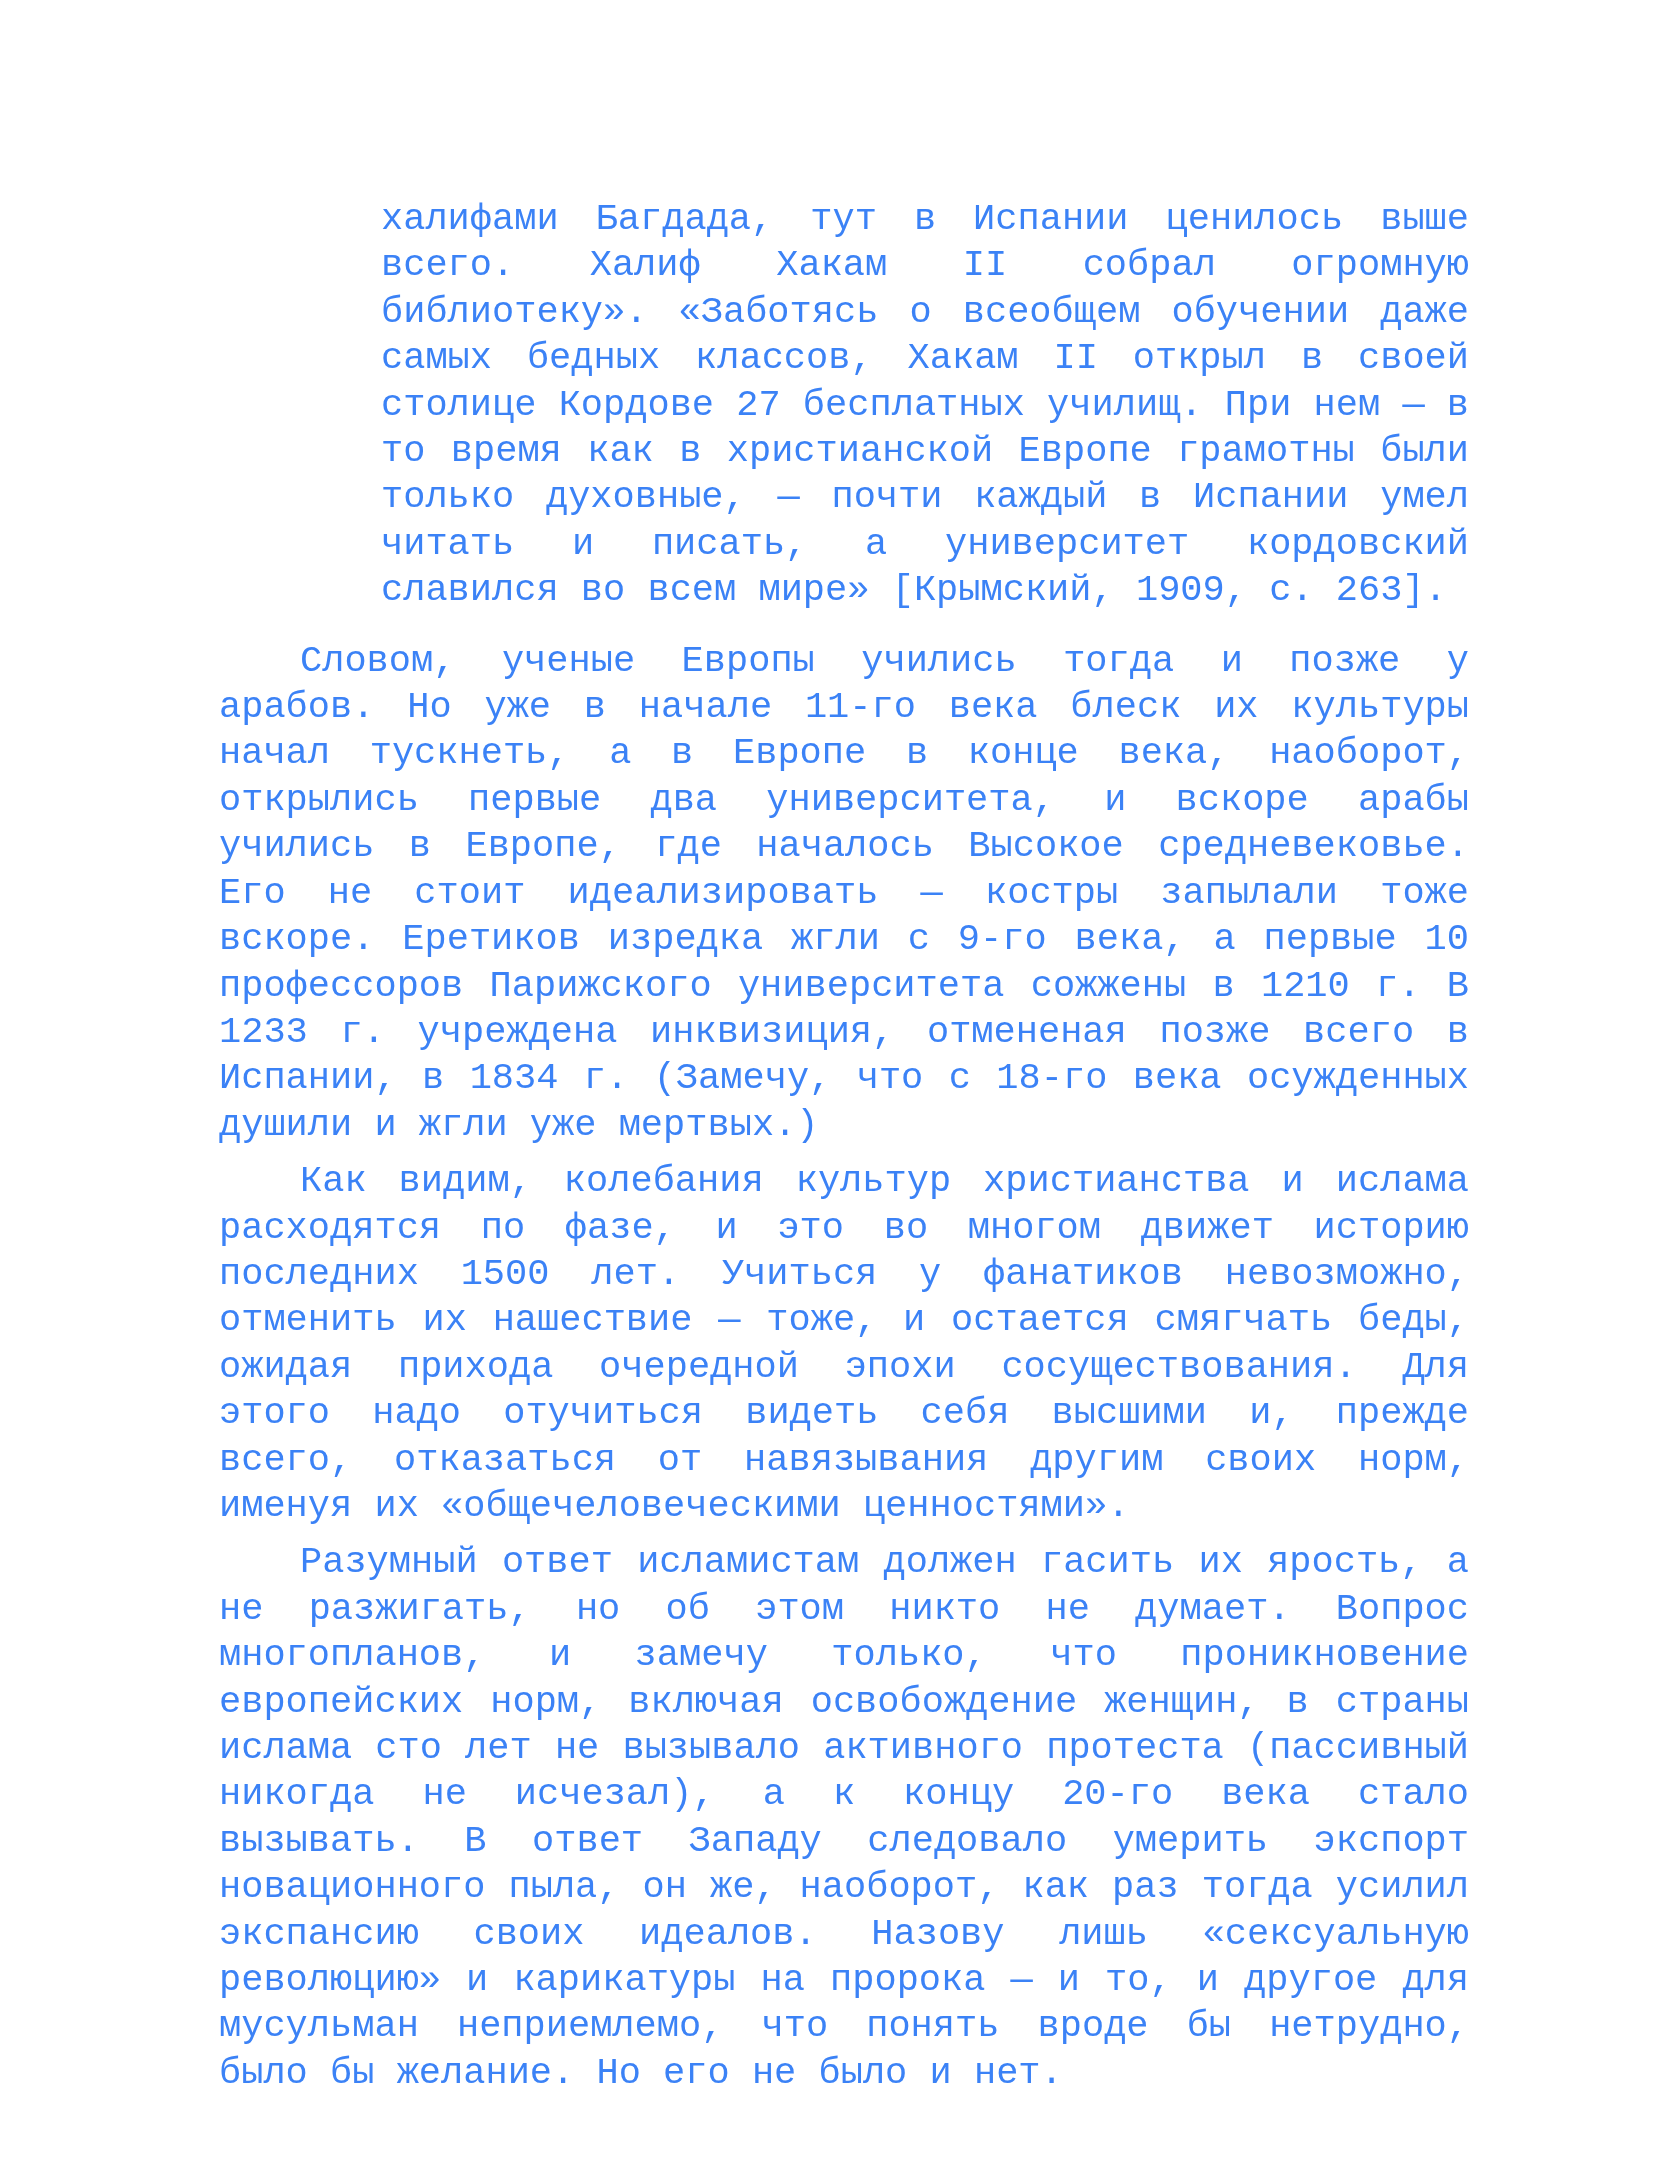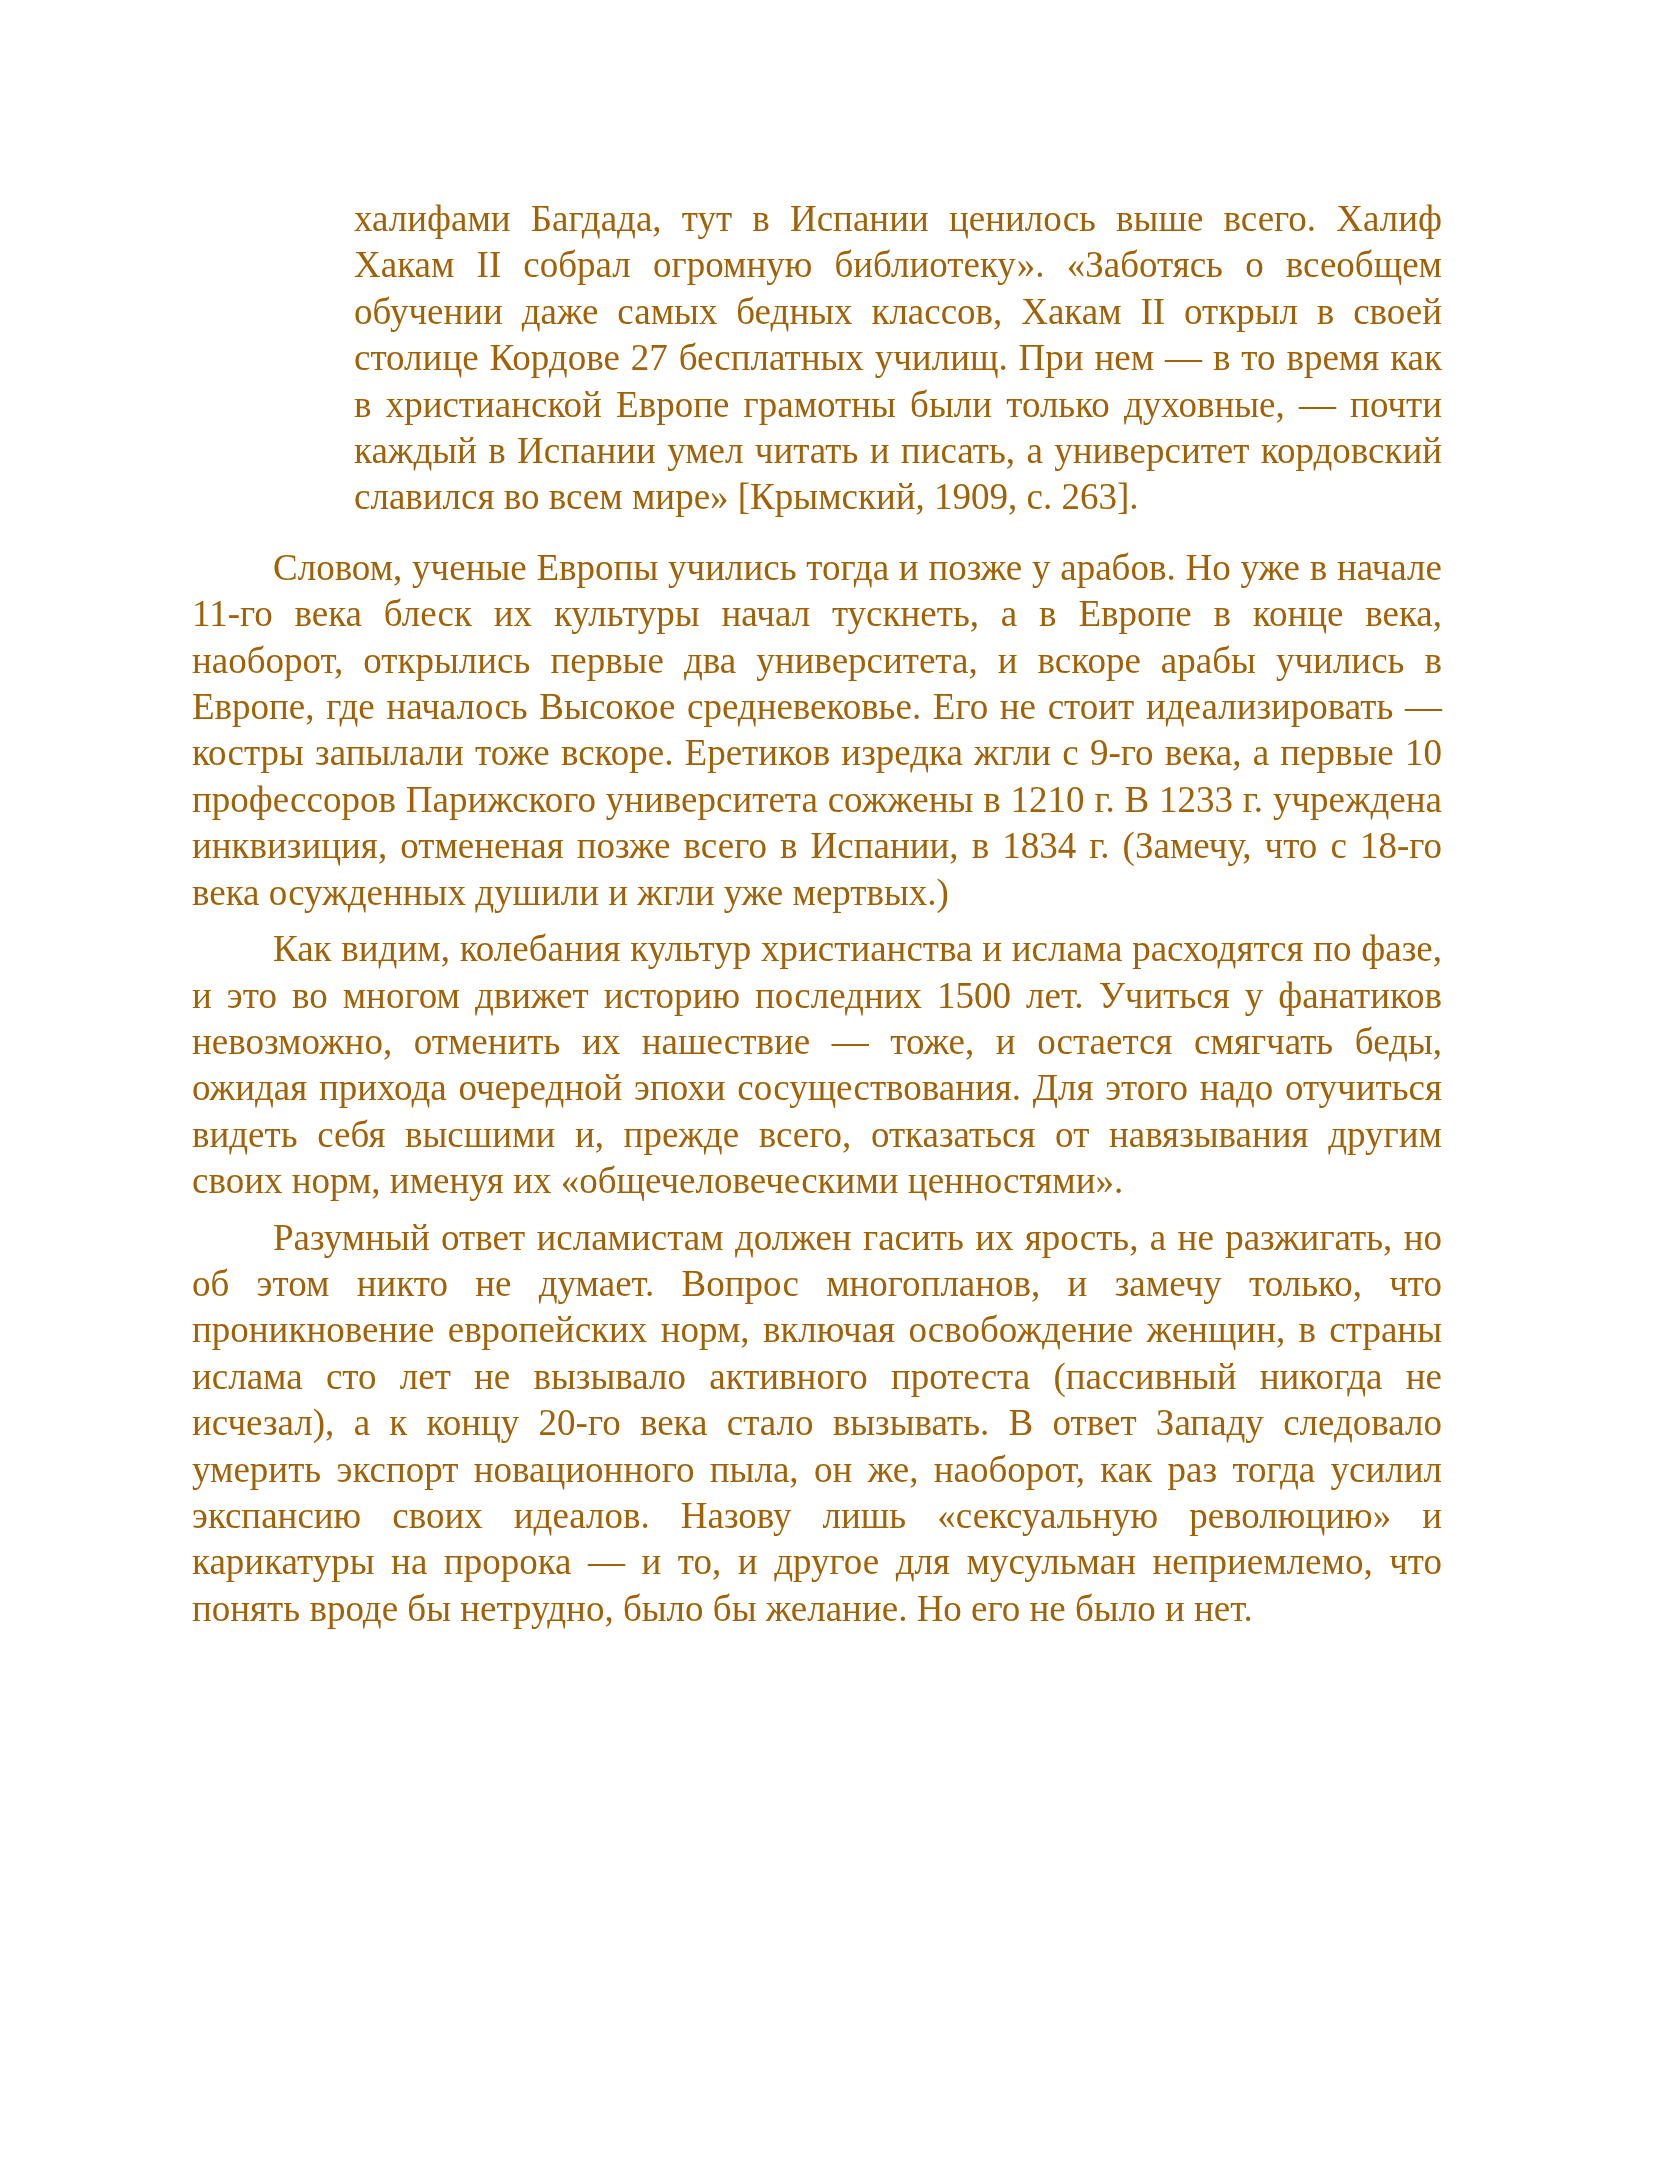--- a/index.html
+++ b/index.html
@@ -8,27 +8,27 @@
       background: #ffffff;
     }
     body {
       width: 1669px;
       height: 2160px;
       position: relative;
       overflow: hidden;
     }
     .page {
       position: absolute;
-      left: 192px;
+      left: 219px;
       top: 196px;
       width: 1250px;
-      font-family: Liberation Serif, serif;
+      font-family: Liberation Mono, monospace;
       font-size: 37px;
       line-height: 46.4px;
-      color: #a16207;
+      color: #3b82f6;
       text-align: justify;
     }
     .quote {
       margin-left: 162px;
       margin-bottom: 24px;
       text-align: justify;
     }
     .quote p, .body p {
       margin: 0;
     }

